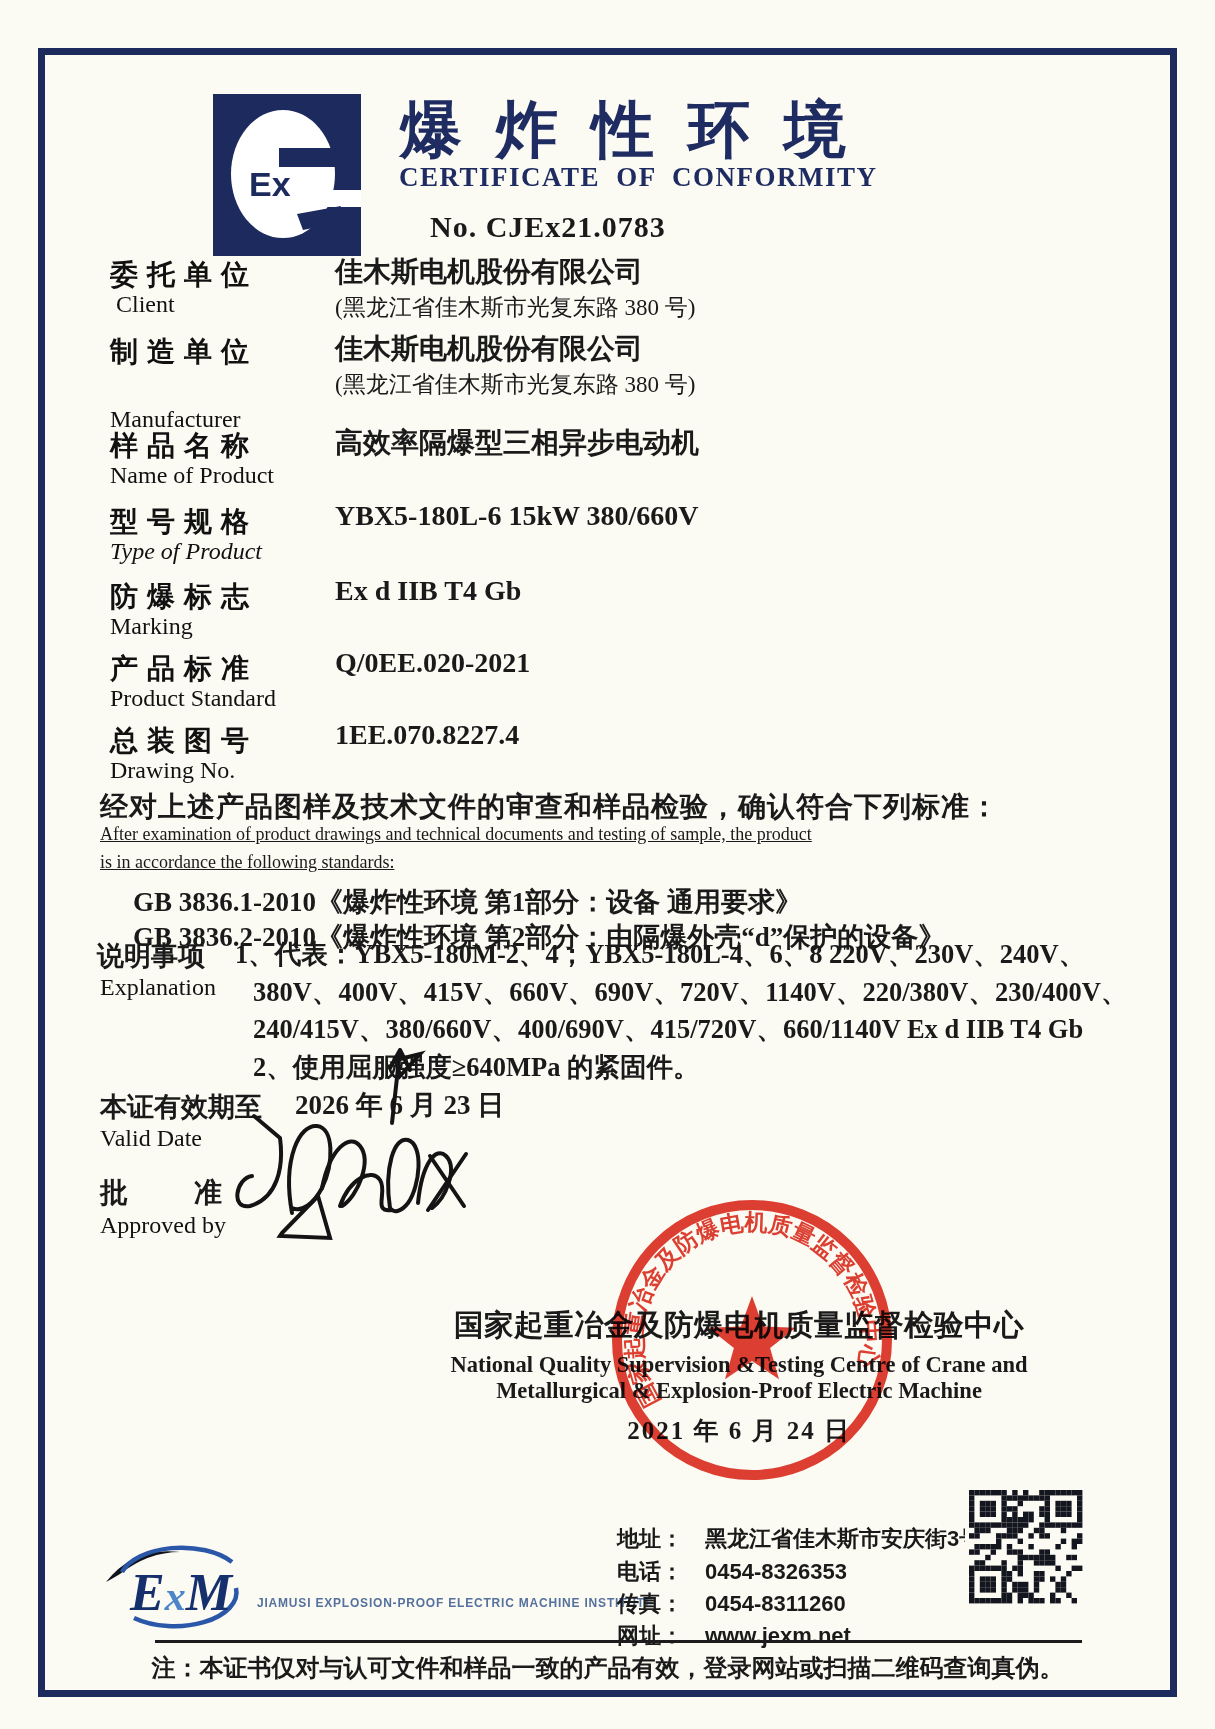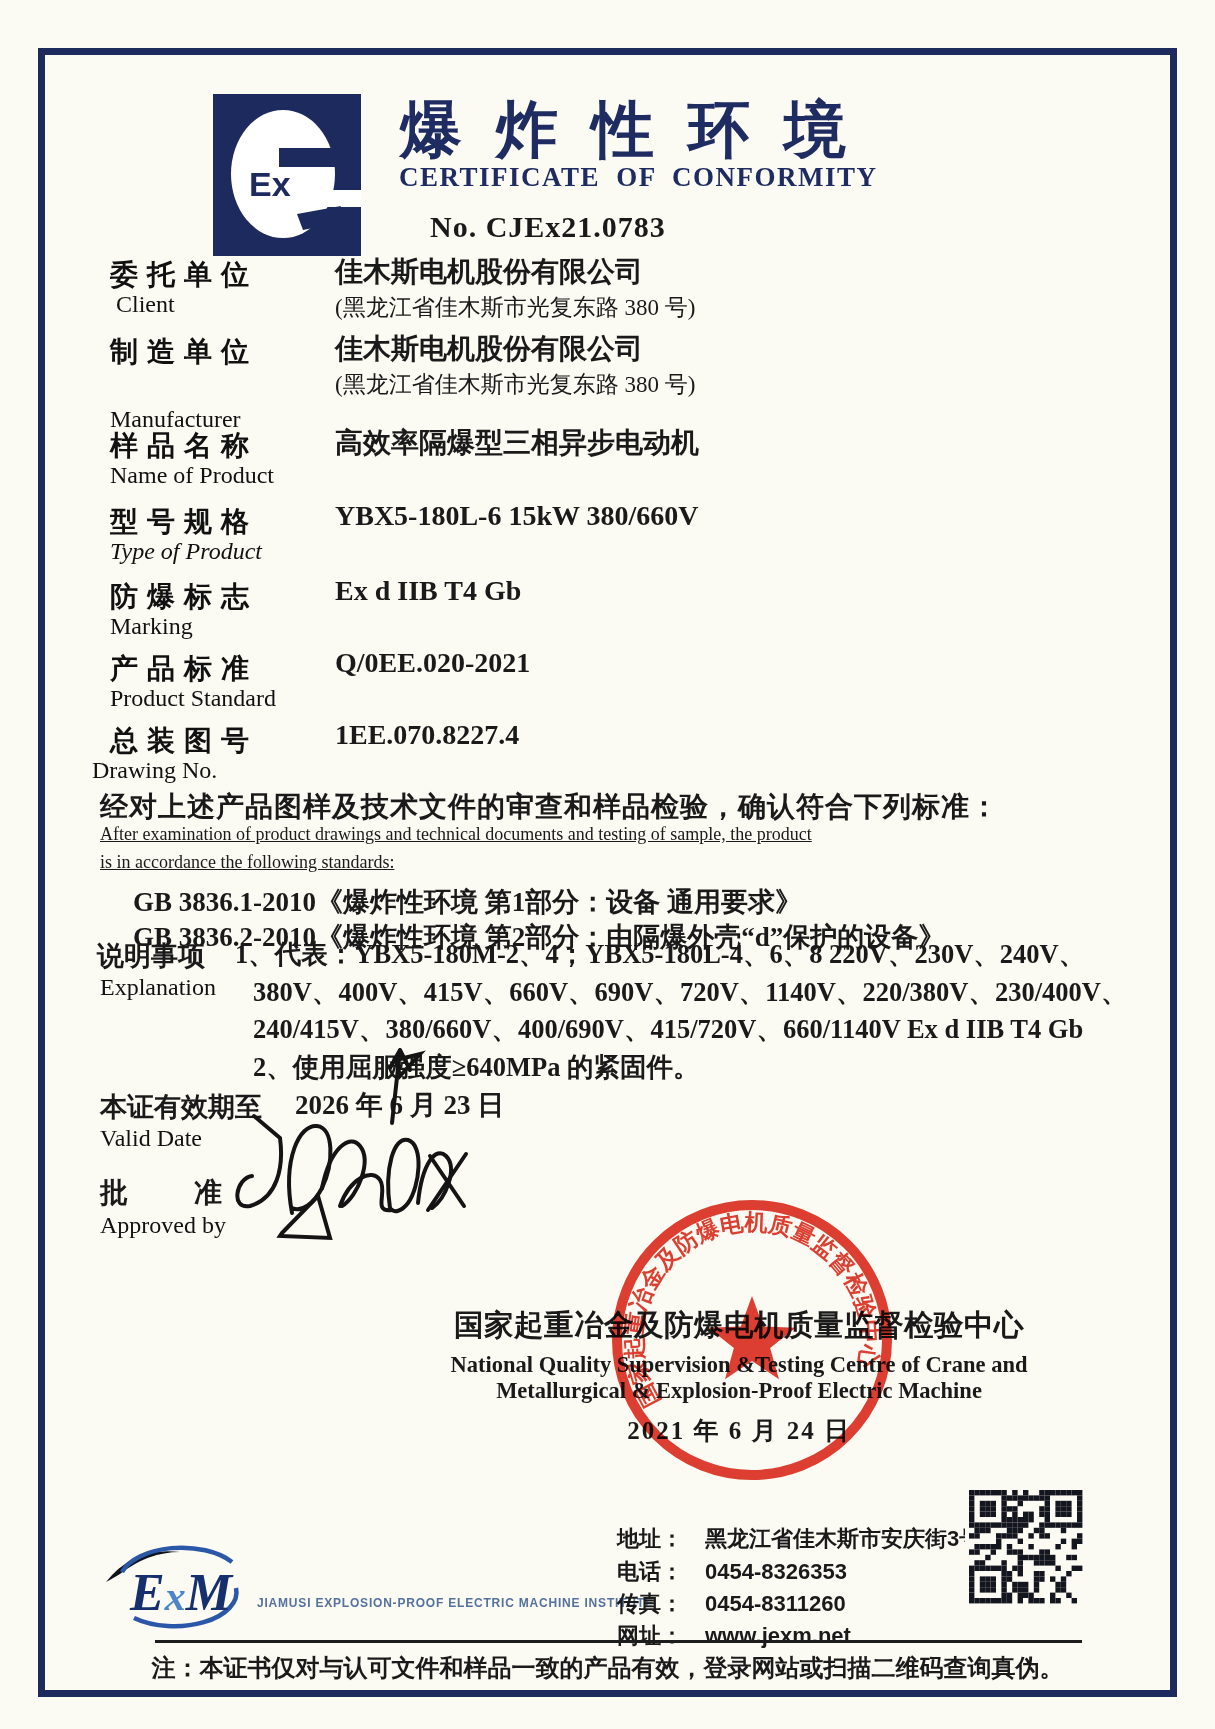--- a/index.html
+++ b/index.html
@@ -100,21 +100,21 @@
 
   <div class="abs flabel" style="left:110px;top:578px;">防爆标志</div>
   <div class="abs fen" style="left:110px;top:613px;">Marking</div>
   <div class="abs fval" style="left:335px;top:575px;">Ex d IIB T4 Gb</div>
 
   <div class="abs flabel" style="left:110px;top:650px;">产品标准</div>
   <div class="abs fen" style="left:110px;top:685px;">Product Standard</div>
   <div class="abs fval" style="left:335px;top:647px;">Q/0EE.020-2021</div>
 
   <div class="abs flabel" style="left:110px;top:722px;">总装图号</div>
-  <div class="abs fen" style="left:92px;top:757px;">Drawing No.</div>
+  <div class="abs fen" style="left:110px;top:757px;">Drawing No.</div>
   <div class="abs fval" style="left:335px;top:719px;">1EE.070.8227.4</div>
 
   <div class="abs stmt-cn" style="left:100px;top:788px;">经对上述产品图样及技术文件的审查和样品检验，确认符合下列标准：</div>
   <div class="abs stmt-en" style="left:100px;top:824px;">After examination of product drawings and technical documents and testing of sample, the product</div>
   <div class="abs stmt-en" style="left:100px;top:852px;">is in accordance the following standards:</div>
   <div class="abs std" style="left:133px;top:884px;">GB 3836.1-2010《爆炸性环境  第1部分：设备  通用要求》</div>
   <div class="abs std" style="left:133px;top:919px;">GB 3836.2-2010《爆炸性环境  第2部分：由隔爆外壳“d”保护的设备》</div>
 
   <div class="abs vlabel" style="left:97px;top:938px;">说明事项</div>
   <div class="abs fen" style="left:100px;top:974px;">Explanation</div>

